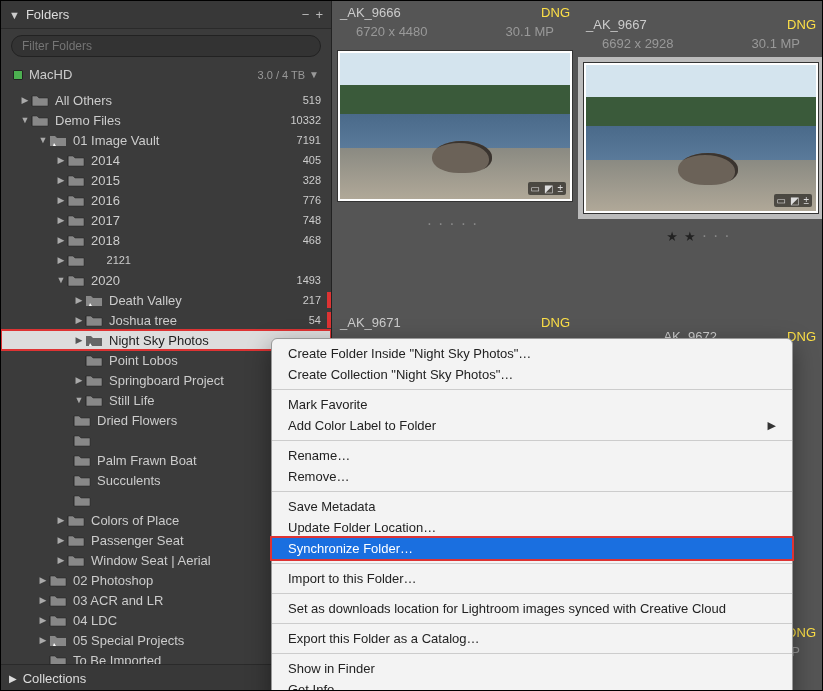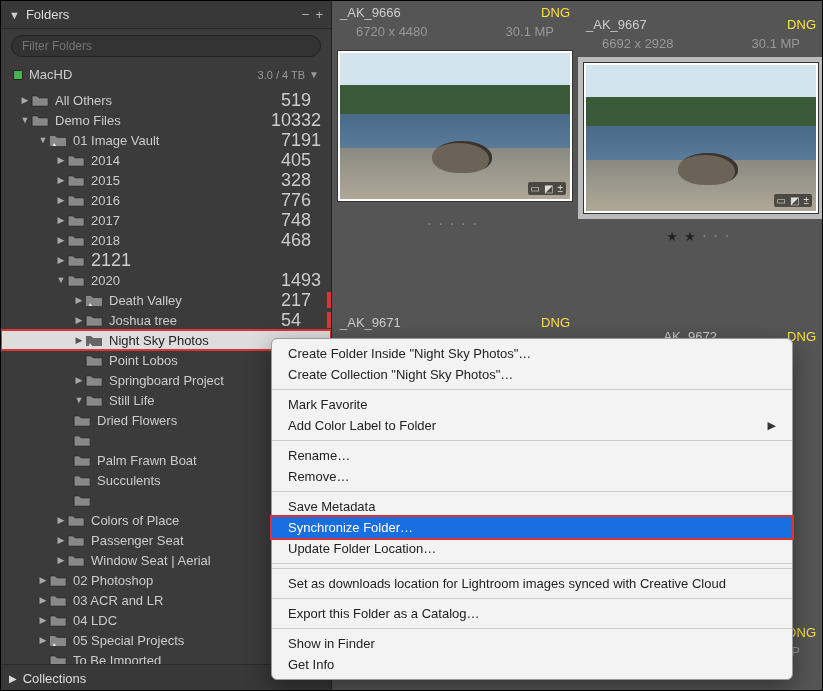--- a/index.html
+++ b/index.html
@@ -16,21 +16,21 @@
 .vol-name { flex:1; font-size:13px; }
 .vol-meta { font-size:11px; color:#999; margin-right:4px; }
 .vol-chev { color:#999; font-size:10px; }
 .tree { padding:4px 0; color:#ccc; }
 .row { display:flex; align-items:center; height:20px; padding-right:10px; position:relative; }
 .row .arrow { width:12px; text-align:center; font-size:9px; color:#aaa; }
 .row .arrow.blank { color:transparent; }
 .row .ficon { width:18px; height:14px; margin-right:6px; position:relative; }
 .row .ficon svg { width:18px; height:14px; }
 .row .label { flex:1; white-space:nowrap; overflow:hidden; text-overflow:ellipsis; }
-.row .count { font-size:18px; color:#ccc; min-width:40px; }
+.row .count { font-size:11px; color:#ccc; text-align:right; min-width:40px; }
 .row.sel { background:#ddd; color:#222; }
 .row.sel .count { color:#222; }
 .row.sel .arrow { color:#555; }
 .red-mark { position:absolute; right:0; top:2px; width:4px; height:16px; background:#d33; }
 .row.boxed { outline:2px solid #d33; outline-offset:-1px; }
 .ind0 { padding-left:18px; } .ind1 { padding-left:36px; } .ind2 { padding-left:54px; }
 .ind3 { padding-left:72px; } .ind4 { padding-left:60px; }
 .collections-hdr { position:absolute; bottom:0; left:0; right:0; display:flex; align-items:center; padding:6px 8px; background:#383838; border-top:1px solid #2a2a2a; color:#dcdcdc; font-size:15px; }
 .collections-hdr .chev { margin-right:6px; font-size:10px; }
 .grid-area { position:absolute; left:330px; top:0; right:0; height:691px; background:#555; border-left:1px solid #222; }
@@ -406,27 +406,30 @@
     <div class="ctx-item">
       <span class="lbl">Rename…</span>
     </div>
     <div class="ctx-item">
       <span class="lbl">Remove…</span>
     </div>
     <div class="ctx-sep"></div>
     <div class="ctx-item">
       <span class="lbl">Save Metadata</span>
     </div>
+    <div class="ctx-item">
+      <span class="lbl">Update Folder Location…</span>
+    </div>
     <div class="ctx-item hl">
       <span class="lbl">Synchronize Folder…</span>
     </div>
-    <div class="ctx-item">
-      <span class="lbl">Update Folder Location…</span>
-    </div>
-    <div class="ctx-sep"></div>
+    <div class="ctx-sep"></div>
+    <div class="ctx-item">
+      <span class="lbl">Import to this Folder…</span>
+    </div>
     <div class="ctx-sep"></div>
     <div class="ctx-item">
       <span class="lbl">Set as downloads location for Lightroom images synced with Creative Cloud</span>
     </div>
     <div class="ctx-sep"></div>
     <div class="ctx-item">
       <span class="lbl">Export this Folder as a Catalog…</span>
     </div>
     <div class="ctx-sep"></div>
     <div class="ctx-item">

